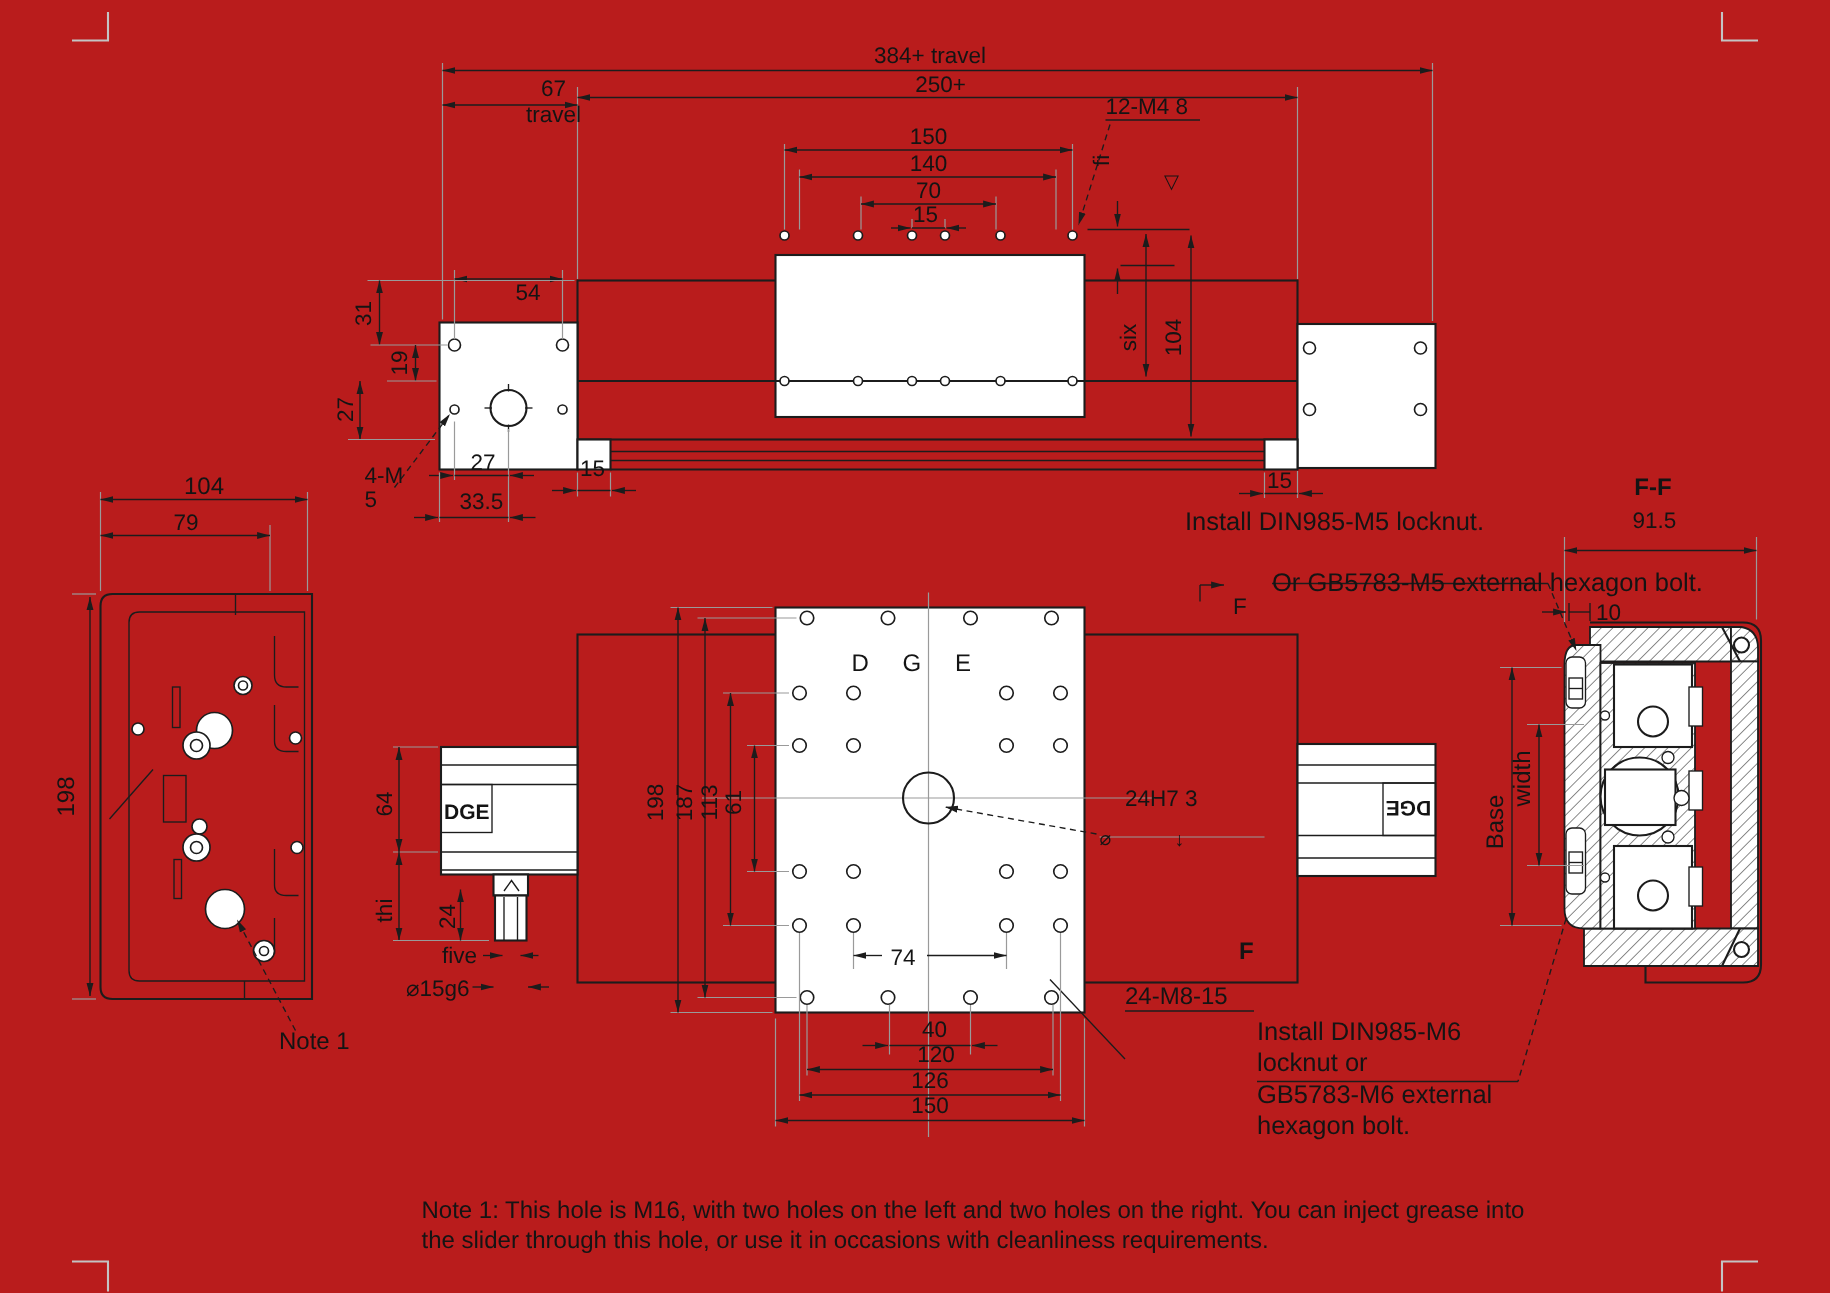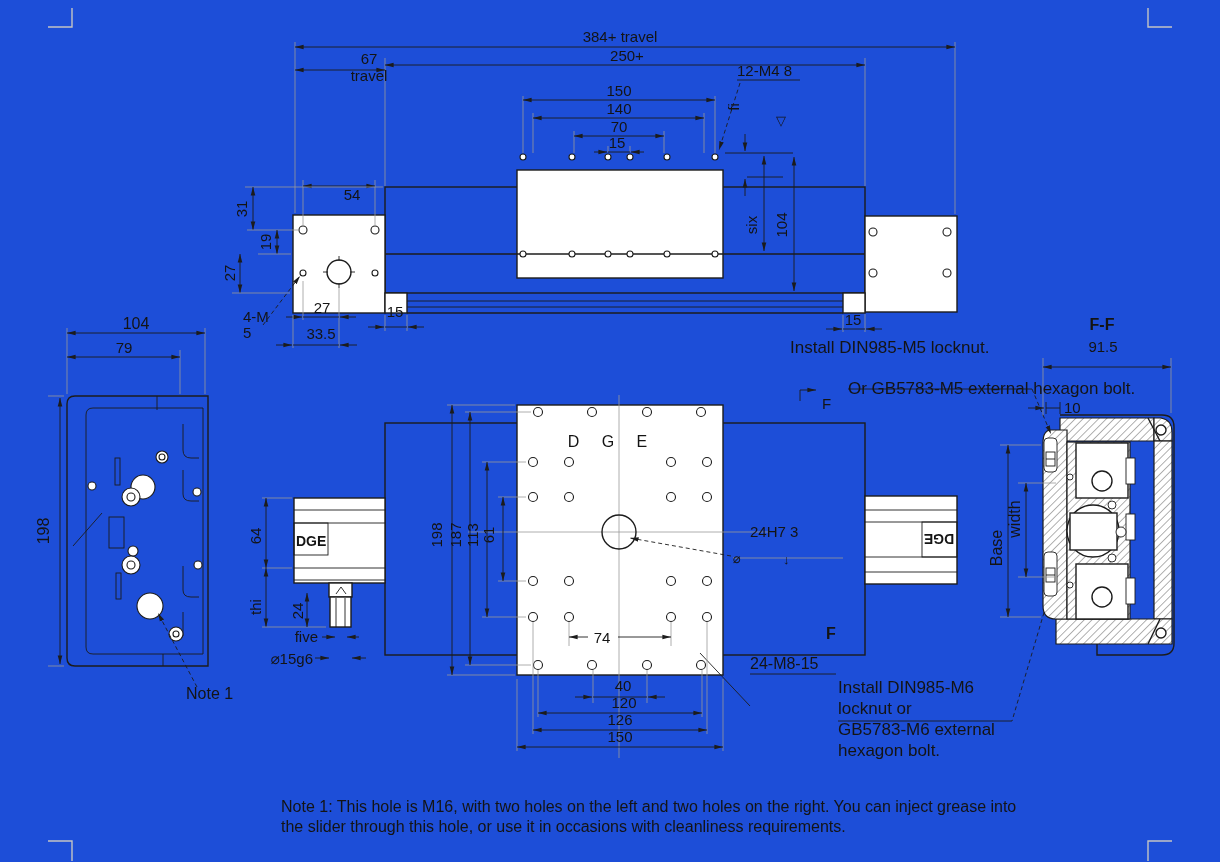--- a/index.html
+++ b/index.html
@@ -1,16 +1,16 @@
 <!DOCTYPE html>
 <html><head>
 <meta charset="utf-8">
 <style>
   html,body{margin:0;padding:0;background:#ffffff;}
-  #stage{width:1220px;height:862px;position:relative;background:#1d4ed8;}
+  #stage{width:1220px;height:862px;position:relative;background:#b91c1c;}
   svg{display:block;}
   text{font-family:"Liberation Sans","DejaVu Sans",sans-serif;font-size:15px;fill:#141414;}
   .t13{font-size:13px}.t14{font-size:14px}.t16{font-size:16px}.t17{font-size:17px}
   .tb{font-weight:bold}
   .mid{text-anchor:middle}.end{text-anchor:end}
   .ln{fill:none;stroke:#1c1c1c;stroke-width:1.4}
   .lnf{fill:#ffffff;stroke:#1c1c1c;stroke-width:1.4}
   .lt{fill:none;stroke:#1c1c1c;stroke-width:0.9}
   .ltf{fill:#ffffff;stroke:#1c1c1c;stroke-width:0.9}
   .gy{fill:none;stroke:#9a9a9a;stroke-width:0.8}

